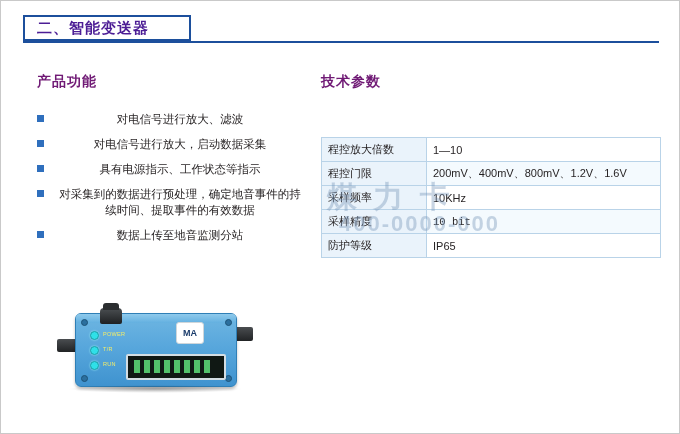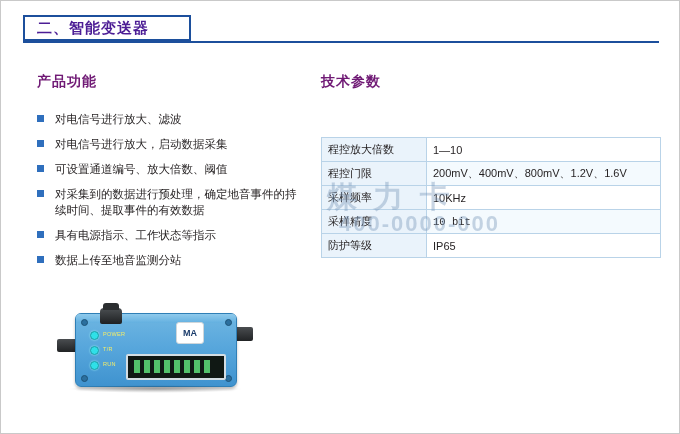--- a/index.html
+++ b/index.html
@@ -80,20 +80,21 @@
     top: 110px;
     width: 268px;
   }
   .feature-item {
     position: relative;
     padding-left: 18px;
     margin-bottom: 9px;
     font-size: 11.5px;
     line-height: 16px;
     color: #231f20;
+    text-align: center;
   }
   .feature-item .bullet {
     position: absolute;
     left: 0;
     top: 4px;
     width: 7px;
     height: 7px;
     background: #2f6fbd;
     display: block;
   }
@@ -329,30 +330,26 @@
     <div class="feature-item">
       <span class="bullet"></span>
       <span class="ftext">对电信号进行放大、滤波</span>
     </div>
     <div class="feature-item">
       <span class="bullet"></span>
       <span class="ftext">对电信号进行放大，启动数据采集</span>
     </div>
     <div class="feature-item">
       <span class="bullet"></span>
-      <span class="ftext">可设置通道编号、放大倍数、阈值</span>
+      <span class="ftext">具有电源指示、工作状态等指示</span>
     </div>
     <div class="feature-item">
       <span class="bullet"></span>
       <span class="ftext">对采集到的数据进行预处理，确定地音事件的持</span>
       <span class="fcont">续时间、提取事件的有效数据</span>
-    </div>
-    <div class="feature-item">
-      <span class="bullet"></span>
-      <span class="ftext">具有电源指示、工作状态等指示</span>
     </div>
     <div class="feature-item">
       <span class="bullet"></span>
       <span class="ftext">数据上传至地音监测分站</span>
     </div>
   </div>
 
   <table class="spec-table">
     <tbody>
       <tr>

